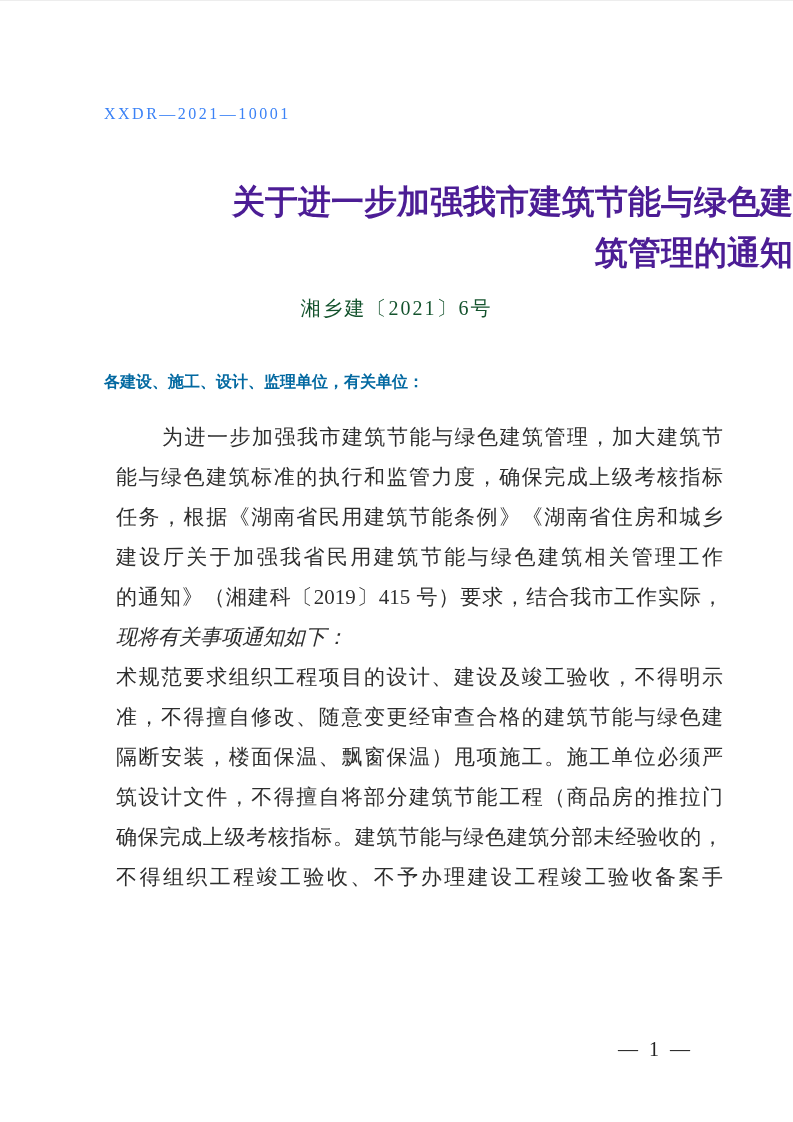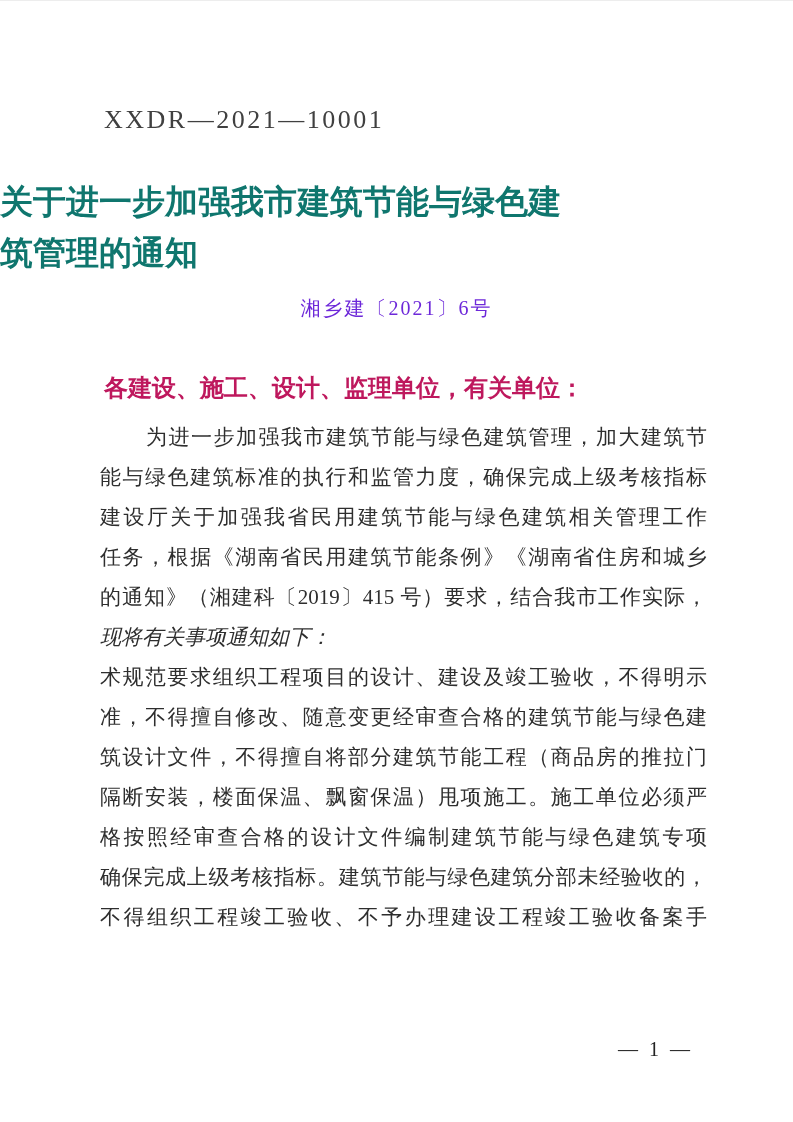--- a/index.html
+++ b/index.html
@@ -15,59 +15,59 @@
     overflow: hidden;
     font-family: "Liberation Serif", "DejaVu Serif", serif;
     color: #262626;
     border-top: 1px solid #ededed;
     box-sizing: border-box;
   }
   .doc-id {
     position: absolute;
     left: 104px;
     top: 104px;
-    font-size: 26px;
+    font-size: 16px;
     letter-spacing: 2.5px;
-    color: #404040;
+    color: #3b82f6;
   }
   .title {
     position: absolute;
     left: 0;
     top: 176px;
     width: 100%;
     margin: 0;
-    text-align: left;
+    text-align: right;
     font-size: 33px;
     font-weight: 700;
     line-height: 51px;
-    color: #0f766e;
+    color: #4c1d95;
   }
   .title-line { display: block; }
   .doc-number {
     position: absolute;
     left: 0;
     top: 294px;
     width: 100%;
     text-align: center;
     font-size: 20px;
     letter-spacing: 2px;
-    color: #6d28d9;
+    color: #14532d;
   }
   .salutation {
     position: absolute;
     left: 104px;
     top: 371px;
-    font-size: 24px;
+    font-size: 16px;
     font-weight: 700;
     font-family: "Liberation Sans", "DejaVu Sans", sans-serif;
-    color: #be185d;
+    color: #0369a1;
   }
   .body-text {
     position: absolute;
-    left: 100px;
+    left: 116px;
     top: 416px;
     width: 607px;
     font-size: 21px;
     color: #2e2e2e;
   }
   .body-text .line {
     height: 40px;
     line-height: 40px;
     text-align: justify;
     text-align-last: justify;
@@ -96,28 +96,27 @@
     <span class="title-line">筑管理的通知</span>
   </h1>
 
   <div class="doc-number">湘乡建〔2021〕6号</div>
 
   <div class="salutation">各建设、施工、设计、监理单位，有关单位：</div>
 
   <div class="body-text">
     <div class="line indent">为进一步加强我市建筑节能与绿色建筑管理，加大建筑节</div>
     <div class="line">能与绿色建筑标准的执行和监管力度，确保完成上级考核指标</div>
+    <div class="line">任务，根据《湖南省民用建筑节能条例》《湖南省住房和城乡</div>
     <div class="line">建设厅关于加强我省民用建筑节能与绿色建筑相关管理工作</div>
-    <div class="line">任务，根据《湖南省民用建筑节能条例》《湖南省住房和城乡</div>
     <div class="line">的通知》（湘建科〔2019〕415 号）要求，结合我市工作实际，</div>
     <div class="line end">现将有关事项通知如下：</div>
     <div class="line">术规范要求组织工程项目的设计、建设及竣工验收，不得明示</div>
     <div class="line">准，不得擅自修改、随意变更经审查合格的建筑节能与绿色建</div>
+    <div class="line">隔断安装，楼面保温、飘窗保温）甩项施工。施工单位必须严</div>
     <div class="line">筑设计文件，不得擅自将部分建筑节能工程（商品房的推拉门</div>
-    <div class="line">隔断安装，楼面保温、飘窗保温）甩项施工。施工单位必须严</div>
-    <div class="line">格按照经审查合格的设计文件编制建筑节能与绿色建筑专项</div>
     <div class="line">确保完成上级考核指标。建筑节能与绿色建筑分部未经验收的，</div>
     <div class="line">不得组织工程竣工验收、不予办理建设工程竣工验收备案手</div>
   </div>
 
   <div class="page-number">— 1 —</div>
 
 </div>
 
 </body></html>

